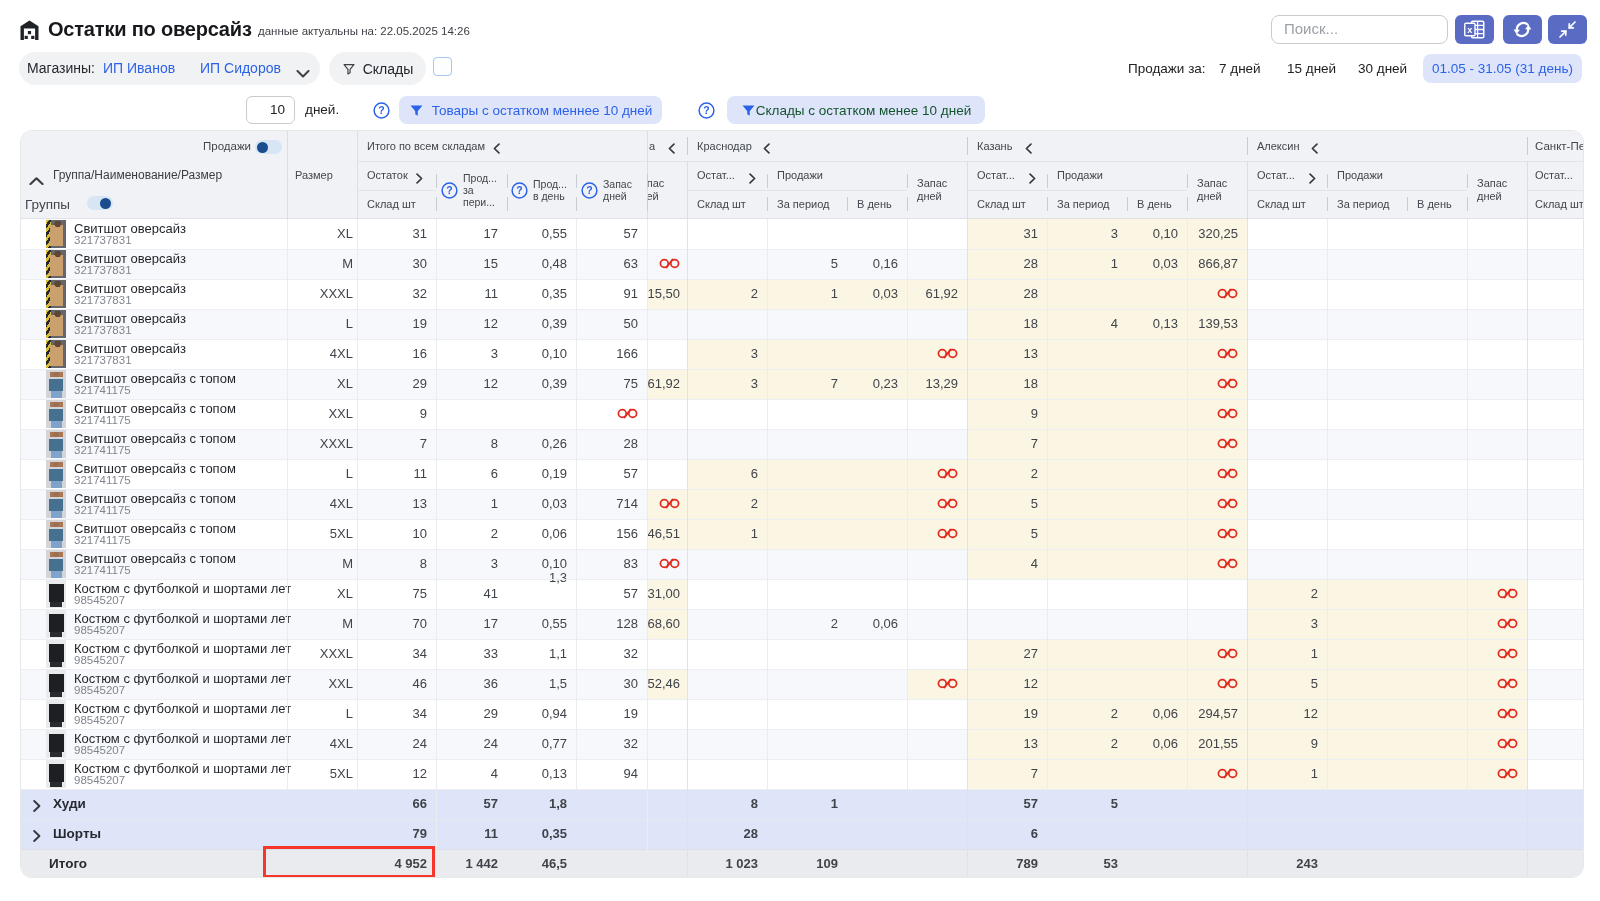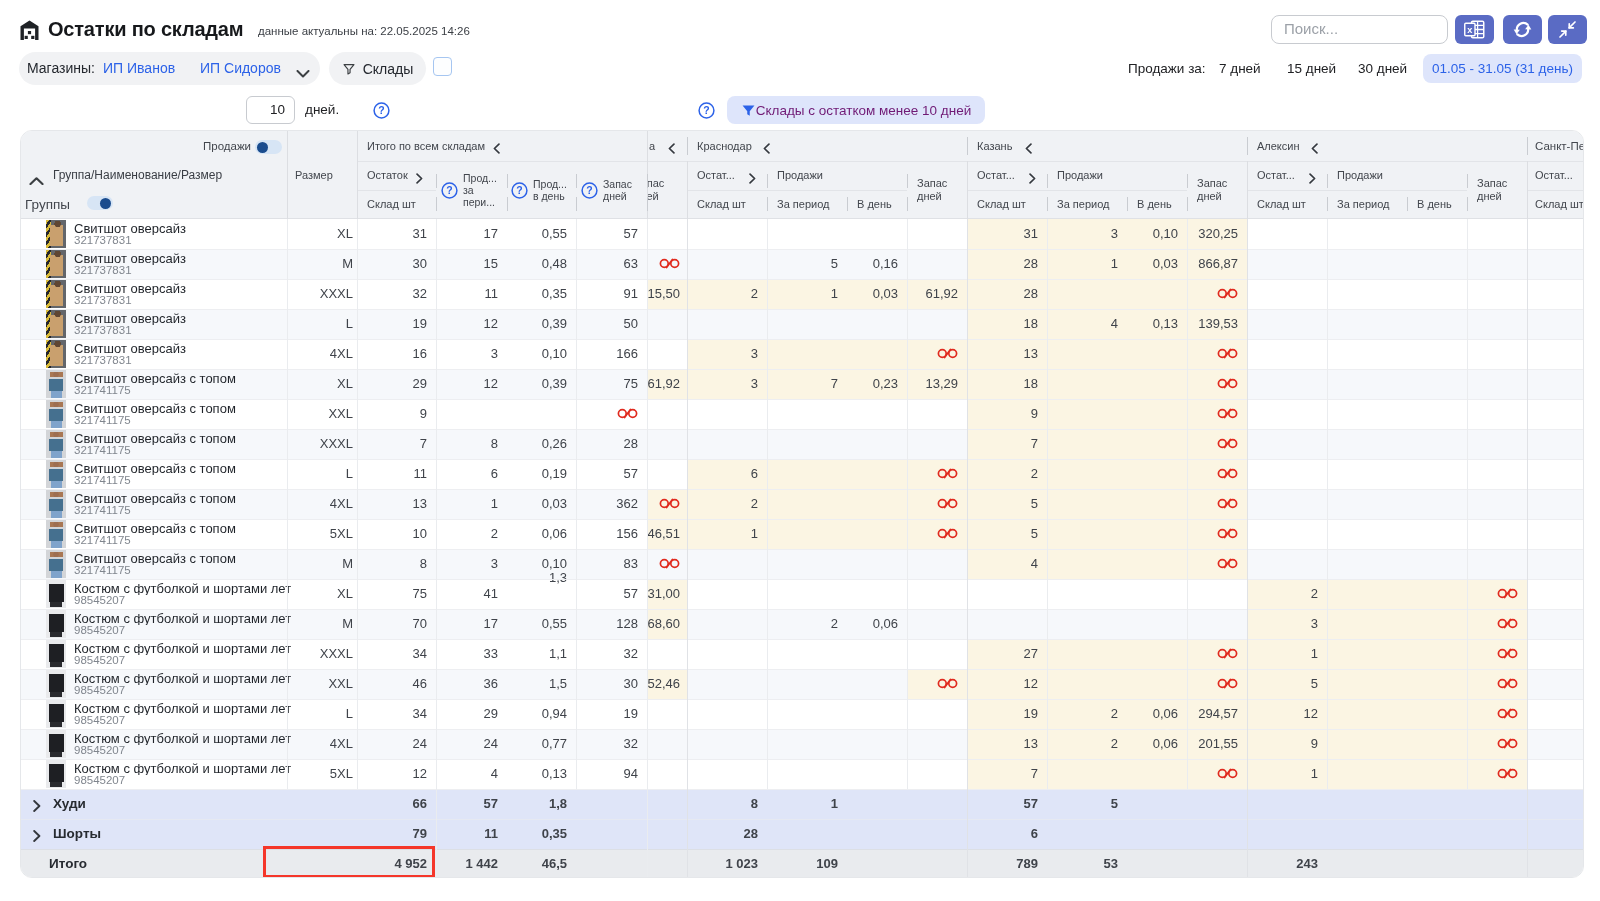--- a/index.html
+++ b/index.html
@@ -9,21 +9,21 @@
 .hl{position:absolute;height:1px;}
 .hcell{position:absolute;font-size:11px;color:#42464d;}
 </style></head><body>
 <div class="a" style="left:0;top:0;width:1600px;height:901px;background:#fff;">
 <div class="a" style="left:20px;top:20px;"><svg width="19" height="20" viewBox="0 0 19 20">
         <path d="M0.5 20V6.3L9.5 0.6l9 5.7V20h-3.4V8.6H3.9V20Z" fill="#1f2226"></path>
         <rect x="7.9" y="11" width="3.2" height="3.2" fill="#1f2226"></rect>
         <rect x="4.6" y="15.8" width="3.2" height="3.2" fill="#1f2226"></rect>
         <rect x="11.2" y="15.8" width="3.2" height="3.2" fill="#1f2226"></rect>
       </svg></div>
-<div class="a" style="left:48px;top:18px;font-size:20px;font-weight:bold;color:#16181b;letter-spacing:-.2px;">Остатки по складам</div>
+<div class="a" style="left:48px;top:18px;font-size:20px;font-weight:bold;color:#16181b;letter-spacing:-.2px;">Остатки по оверсайз</div>
 <div class="a" style="left:258px;top:25px;font-size:11.5px;color:#3a3e44;">данные актуальны на: 22.05.2025 14:26</div>
 <div class="a" style="left:1271px;top:15px;width:177px;height:29px;border:1.5px solid #c8cbd0;border-radius:8px;background:#fff;line-height:26px;padding-left:12px;font-size:15px;color:#9ca1a8;">Поиск...</div>
 <div class="a" style="left:1455px;top:15px;width:39px;height:29px;border-radius:6px;background:#5a6bc4;display:flex;align-items:center;justify-content:center;">
       <svg width="21" height="19" viewBox="0 0 25 22">
         <rect x="9" y="1.2" width="14.5" height="19.5" rx="1.5" fill="none" stroke="#fff" stroke-width="1.8"></rect>
         <path d="M9 6.1h14.5M9 11h14.5M9 15.9h14.5M16.2 1.2v19.5" stroke="#fff" stroke-width="1.5"></path>
         <rect x="0.9" y="3.6" width="12.2" height="14.8" rx="1.2" fill="#5a6bc4" stroke="#fff" stroke-width="1.7"></rect>
         <text x="7" y="15" text-anchor="middle" font-size="11" font-weight="bold" fill="#fff" font-family="Liberation Sans, sans-serif">x</text>
       </svg>
     </div>
@@ -61,25 +61,31 @@
 <div class="a" style="left:1219px;top:54px;height:29px;line-height:29px;font-size:13.5px;color:#202124;">7 дней</div>
 <div class="a" style="left:1287px;top:54px;height:29px;line-height:29px;font-size:13.5px;color:#202124;">15 дней</div>
 <div class="a" style="left:1358px;top:54px;height:29px;line-height:29px;font-size:13.5px;color:#202124;">30 дней</div>
 <div class="a" style="left:1423px;top:54px;width:159px;height:29px;border-radius:8px;background:#dee5fb;text-align:center;line-height:29px;font-size:13.5px;color:#2c62e8;">01.05 - 31.05 (31 день)</div>
 <div class="a" style="left:246px;top:96px;width:49px;height:28px;border:1.5px solid #c8cbd0;border-radius:6px;background:#fff;line-height:25px;text-align:right;padding-right:9px;font-size:13.5px;color:#202124;">10</div>
 <div class="a" style="left:305px;top:96px;height:28px;line-height:28px;font-size:13.5px;color:#202124;">дней.</div>
 <div class="a" style="left:373px;top:102px;"><svg width="17" height="17" viewBox="0 0 17 17">
         <circle cx="8.5" cy="8.5" r="7.4" stroke="#2c62e8" stroke-width="1.5" fill="none"></circle>
         <text x="8.5" y="12.2" text-anchor="middle" font-size="10.5" font-weight="bold" fill="#2c62e8" font-family="Liberation Sans, sans-serif">?</text>
       </svg></div>
+<div class="a" style="left:399px;top:96px;width:263px;height:28px;border-radius:8px;background:#dee5fb;display:flex;align-items:center;justify-content:center;gap:8px;font-size:13.5px;color:#2c62e8;">
+      <svg width="15" height="15" viewBox="0 0 24 24">
+        <path d="M2.5 4h19l-7.5 9v7.5l-4-2.4V13L2.5 4z" fill="#2c62e8"></path>
+      </svg>
+      <span>Товары с остатком меннее 10 дней</span>
+    </div>
 <div class="a" style="left:698px;top:102px;"><svg width="17" height="17" viewBox="0 0 17 17">
         <circle cx="8.5" cy="8.5" r="7.4" stroke="#2c62e8" stroke-width="1.5" fill="none"></circle>
         <text x="8.5" y="12.2" text-anchor="middle" font-size="10.5" font-weight="bold" fill="#2c62e8" font-family="Liberation Sans, sans-serif">?</text>
       </svg></div>
-<div class="a" style="left:727px;top:96px;width:258px;height:28px;border-radius:8px;background:#dee5fb;display:flex;align-items:center;justify-content:center;font-size:13.5px;color:#701a75;">
+<div class="a" style="left:727px;top:96px;width:258px;height:28px;border-radius:8px;background:#dee5fb;display:flex;align-items:center;justify-content:center;font-size:13.5px;color:#14532d;">
       <svg width="15" height="15" viewBox="0 0 24 24">
         <path d="M2.5 4h19l-7.5 9v7.5l-4-2.4V13L2.5 4z" fill="#2c62e8"></path>
       </svg>
       <span>Склады с остатком менее 10 дней</span>
     </div>
 <div class="a" style="left:20px;top:130px;width:1564px;height:748px;border-radius:12px;overflow:hidden;background:#fff;border:1px solid #e5e7ea;">
 <div class="a" style="left:0;top:88px;width:1564px;height:30px;background:#ffffff;"></div>
       <div class="a" style="left:946px;top:88px;width:280px;height:30px;background:#fbf5e3;"></div>
       <div class="a th1" style="left:25px;top:89px;width:20px;height:28px;"></div>
       <div class="a" style="left:53px;top:89.5px;width:225px;height:14px;font-size:13px;color:#1f2329;white-space:nowrap;overflow:hidden;">Свитшот оверсайз</div>
@@ -258,21 +264,21 @@
       <div class="a" style="left:626px;top:358px;width:40px;height:30px;background:#fbf5e3;"></div>
       <div class="a" style="left:666px;top:358px;width:280px;height:30px;background:#fbf5e3;"></div>
       <div class="a" style="left:946px;top:358px;width:280px;height:30px;background:#fbf5e3;"></div>
       <div class="a th2" style="left:25px;top:359px;width:20px;height:28px;"></div>
       <div class="a" style="left:53px;top:359.5px;width:225px;height:14px;font-size:13px;color:#1f2329;white-space:nowrap;overflow:hidden;">Свитшот оверсайз с топом</div>
       <div class="a" style="left:53px;top:373px;width:225px;height:13px;font-size:11.5px;color:#80868e;">321741175</div>
       <div class="num" style="left:266px;top:358px;width:66px;line-height:30px;">4XL</div>
       <div class="num" style="left:336px;top:358px;width:70px;line-height:30px;">13</div>
       <div class="num" style="left:415px;top:358px;width:62px;line-height:30px;">1</div>
       <div class="num" style="left:486px;top:358px;width:60px;line-height:30px;">0,03</div>
-      <div class="num" style="left:555px;top:358px;width:62px;line-height:30px;">362</div>
+      <div class="num" style="left:555px;top:358px;width:62px;line-height:30px;">714</div>
       <div class="num" style="left:626px;top:358px;width:33px;line-height:30px;"><svg width="21" height="11" viewBox="0 0 21 11" style="vertical-align:-1px">
           <circle cx="5.3" cy="5.5" r="3.9" fill="none" stroke="#e02a1e" stroke-width="1.7"></circle>
           <circle cx="15.7" cy="5.5" r="3.9" fill="none" stroke="#e02a1e" stroke-width="1.7"></circle>
           <path d="M7.6 9.6L13.4 1.4" stroke="#e02a1e" stroke-width="1.7" stroke-linecap="round"></path>
         </svg></div>
       <div class="num" style="left:666px;top:358px;width:71px;line-height:30px;">2</div>
       <div class="num" style="left:886px;top:358px;width:51px;line-height:30px;"><svg width="21" height="11" viewBox="0 0 21 11" style="vertical-align:-1px">
           <circle cx="5.3" cy="5.5" r="3.9" fill="none" stroke="#e02a1e" stroke-width="1.7"></circle>
           <circle cx="15.7" cy="5.5" r="3.9" fill="none" stroke="#e02a1e" stroke-width="1.7"></circle>
           <path d="M7.6 9.6L13.4 1.4" stroke="#e02a1e" stroke-width="1.7" stroke-linecap="round"></path>

